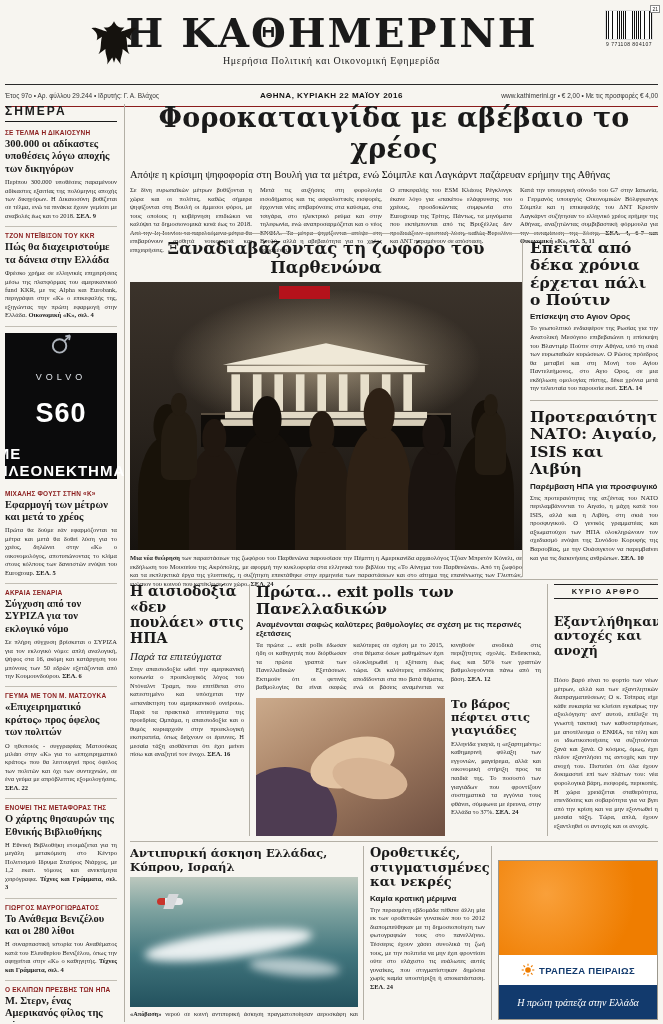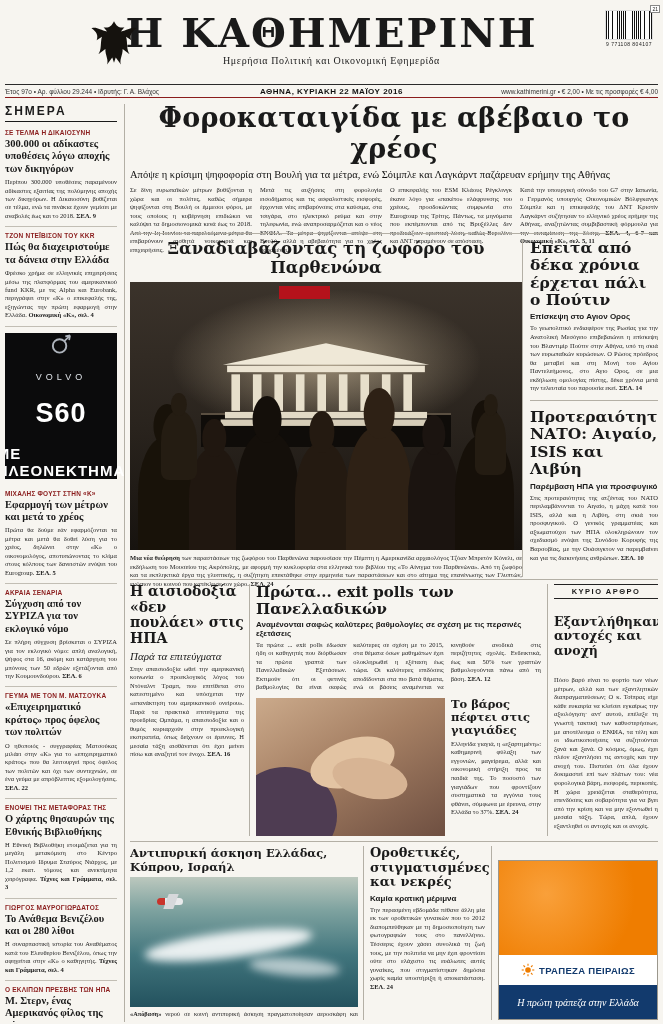--- a/index.html
+++ b/index.html
@@ -12,21 +12,21 @@
   
   .masthead { position:absolute; top:4px; left:0; right:0; height:78px; text-align:center; }
   .mast-title { font-family:"DejaVu Serif", serif; font-weight:bold; font-size:40px; letter-spacing:2px; line-height:1.05; margin-top:8px; }
   .mast-sub { font-size:10px; letter-spacing:.6px; color:#222; margin-top:1px; }
   .eagle { position:absolute; left:88px; top:10px; width:52px; height:56px; }
   .barcode-wrap { position:absolute; right:10px; top:6px; width:48px; text-align:center; }
   .barcode { height:30px; background:repeating-linear-gradient(90deg,#111 0 1px,#fff 1px 2.4px,#111 2.4px 3px,#fff 3px 4.6px,#111 4.6px 5.2px,#fff 5.2px 6.4px); border:1px solid #ddd; }
   .barcode-num { font-family:"Liberation Sans",sans-serif; font-size:5px; letter-spacing:.5px; margin-top:1px; }
   .corner-num { position:absolute; right:3px; top:1px; font-family:"Liberation Sans",sans-serif; font-size:5px; border:.5px solid #888; padding:0 1px; background:#fff; }
   
-  .dateband { position:absolute; top:84px; left:5px; right:5px; height:14px;
+  .dateband { position:absolute; top:84px; left:5px; right:5px; height:23px;
     border-top:1px solid #2a2a2a; border-bottom:1px solid #8a1c1c;
     display:flex; align-items:center; font-family:"Liberation Sans",sans-serif; font-size:6.5px; color:#333; }
   .d-left { flex:1; text-align:left; }
   .d-center { font-weight:bold; font-size:8px; color:#111; letter-spacing:.5px; }
   .d-right { flex:1; text-align:right; }
   
   .lead { position:absolute; left:130px; top:102px; width:528px; }
   .lead-headline { font-family:"DejaVu Serif",serif; font-weight:bold; font-size:27px; text-align:center; letter-spacing:.2px; }
   .lead-deck { font-size:10.5px; margin-top:5px; color:#111; }
   .lead-cols { display:flex; gap:8px; margin-top:6px; height:76px; overflow:hidden; }

